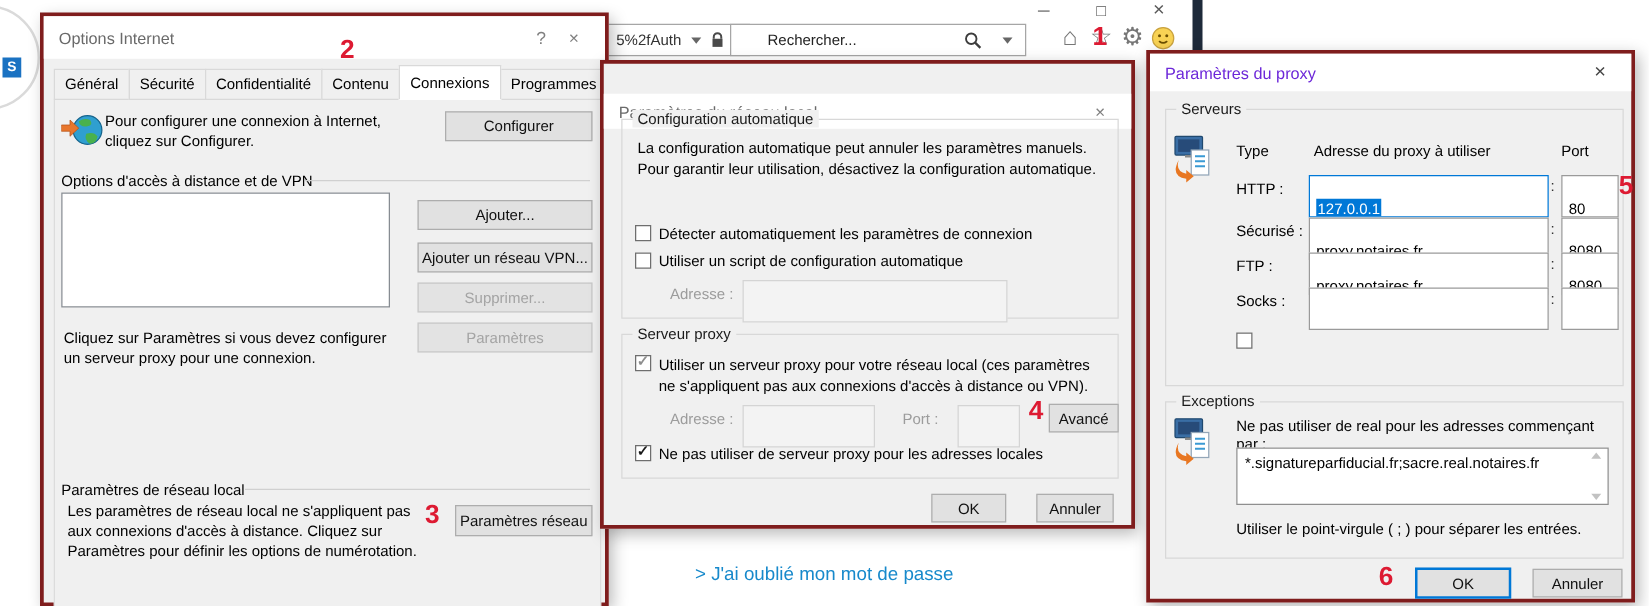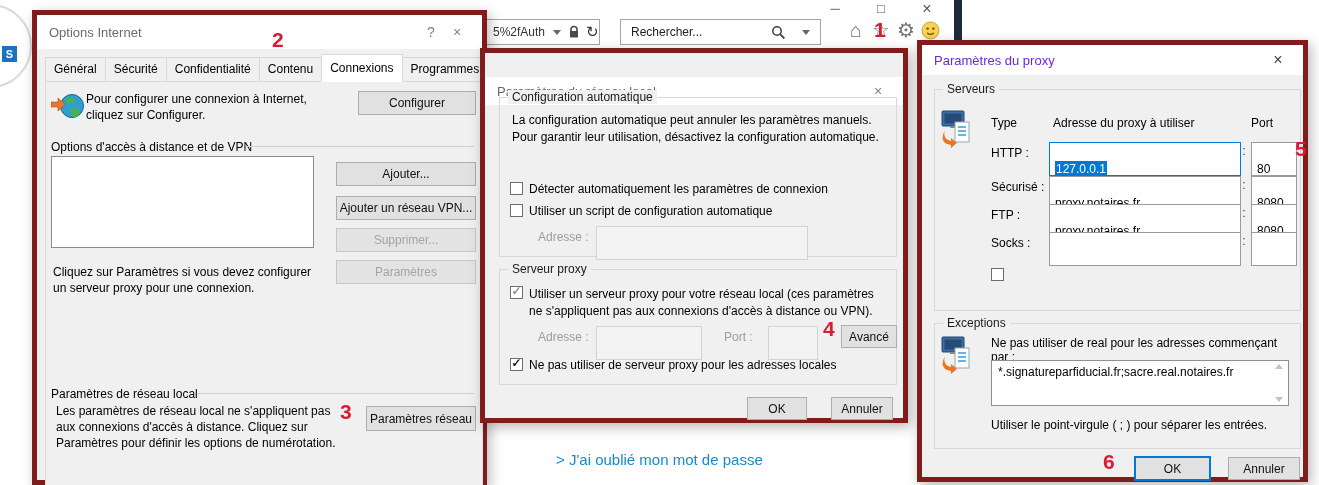--- a/index.html
+++ b/index.html
@@ -1,21 +1,21 @@
 <!DOCTYPE html>
 <html><head>
 <meta charset="utf-8">
 <style>
   * { margin:0; padding:0; box-sizing:border-box; }
   html,body { width:1319px; height:485px; }
   body { font-family:"Liberation Sans", sans-serif; font-size:12px; color:#000; background:#fff; }
   #stage { position:relative; width:1319px; height:485px; overflow:hidden; background:#fff; }
 
   
-  .dialog { position:absolute; background:#f0f0f0; border:5px solid #7f1d1d; box-shadow:3px 4px 12px rgba(0,0,0,.28); }
+  .dialog { position:absolute; background:#f0f0f0; border:3px solid #7f1d1d; box-shadow:3px 4px 12px rgba(0,0,0,.28); }
   .titlebar { display:flex; align-items:center; background:#fff; padding:0 12px; }
   .title-text { flex:1; font-size:13px; color:#6a6a6a; }
   .tb-btn { width:26px; text-align:center; color:#808080; font-size:14px; cursor:default; }
 
   .btn { position:absolute; display:flex; align-items:center; justify-content:center;
          background:#e1e1e1; border:1px solid #adadad; font-size:12px; color:#111; }
   .btn.disabled { background:#e3e3e3; border-color:#c8c8c8; color:#a4a4a4; }
   .btn.focused { border:2px solid #0078d7; }
 
   .grp { position:absolute; border:1px solid #d8d8d8; }
@@ -89,21 +89,21 @@
     <span class="chev" style="margin-left:8px;"></span>
     <span style="margin-left:7px; display:inline-flex;">
       <svg width="12" height="14" viewBox="0 0 12 14">
           <path d="M3 6 V4.5 a3 3 0 0 1 6 0 V6" fill="none" stroke="#4a4a4a" stroke-width="1.6"></path>
           <rect x="2" y="6" width="8" height="6.5" fill="#4a4a4a"></rect>
         </svg>
     </span>
     <span style="margin-left:6px; color:#333; font-size:15px;">↻</span>
   </div>
 
-  <div class="chrome-box" style="left:620px; width:201px;">
+  <div class="chrome-box" style="left:584px; width:237px;padding-left:19px;">
     <span style="margin-left:10px; color:#222;">Rechercher...</span>
     <span style="position:absolute; right:34px; display:inline-flex;">
       <svg width="15" height="15" viewBox="0 0 15 15">
           <circle cx="6" cy="6" r="4.2" fill="none" stroke="#3c3c3c" stroke-width="1.5"></circle>
           <line x1="9.3" y1="9.3" x2="13.3" y2="13.3" stroke="#3c3c3c" stroke-width="1.8"></line>
         </svg>
     </span>
     <span class="chev" style="position:absolute; right:10px;"></span>
   </div>
 

